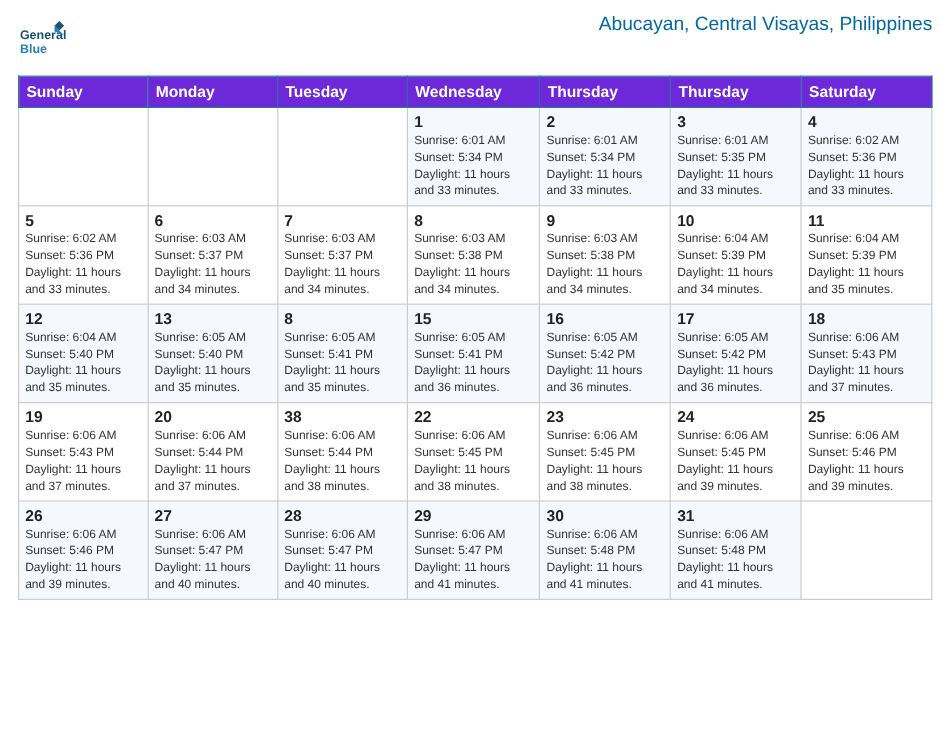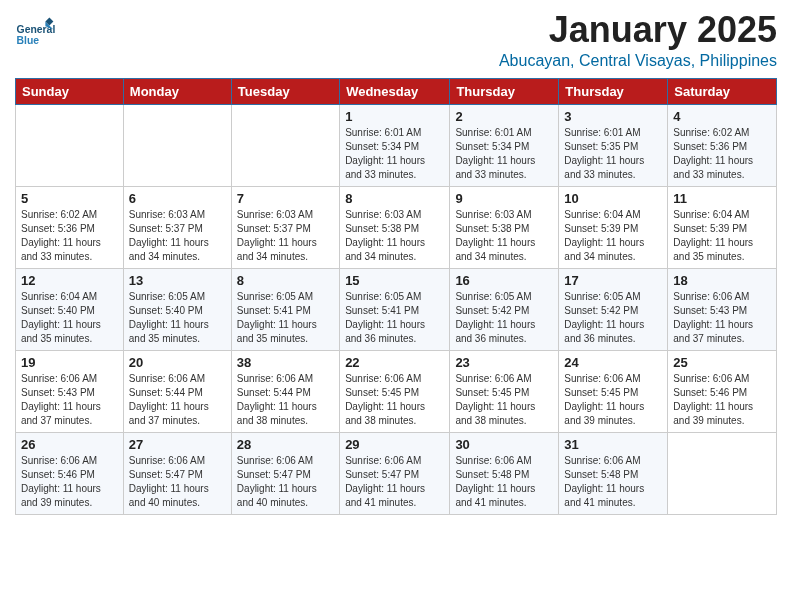--- a/index.html
+++ b/index.html
@@ -42,21 +42,21 @@
       font-size: 16px;
       color: #0369a1;
       margin-top: 2px;
     }
     .calendar-table {
       width: 100%;
       border-collapse: collapse;
       border: 1px solid #ccc;
     }
     .calendar-table th {
-      background-color: #b91c1c;
+      background-color: #6d28d9;
       color: #fff;
       text-align: left;
       padding: 5px 6px;
       font-size: 13px;
       border: 1px solid #2e6da4;
     }
     .calendar-table td {
       vertical-align: top;
       border: 1px solid #ccc;
       padding: 4px 5px;
@@ -92,21 +92,20 @@
 <div class="header-area">
   <div class="logo">
     <svg class="logo-icon" viewBox="0 0 50 50" xmlns="http://www.w3.org/2000/svg">
       <text x="2" y="22" font-size="13" font-weight="bold" fill="#1a5276" font-family="Arial">General</text>
       <text x="2" y="36" font-size="13" font-weight="bold" fill="#2980b9" font-family="Arial">Blue</text>
       <polygon points="38,8 48,18 38,14" fill="#2980b9"></polygon>
       <polygon points="38,8 43,3 48,8 43,13" fill="#1a5276"></polygon>
     </svg>
   </div>
   <div class="title-area">
-    <div class="month-title">January 2025</div>
     <div class="location-title">Abucayan, Central Visayas, Philippines</div>
   </div>
 </div>
 
 <table class="calendar-table">
   <thead>
     <tr>
     <th>Sunday</th>
         <th>Monday</th>
         <th>Tuesday</th>

